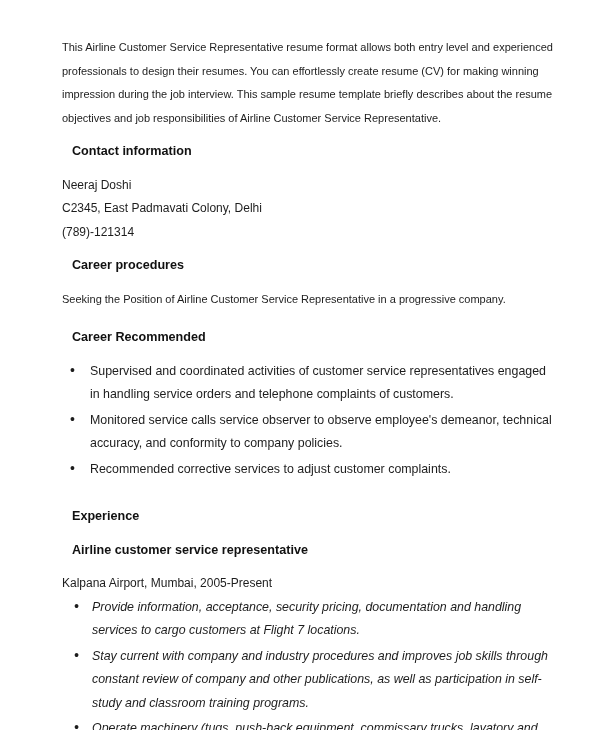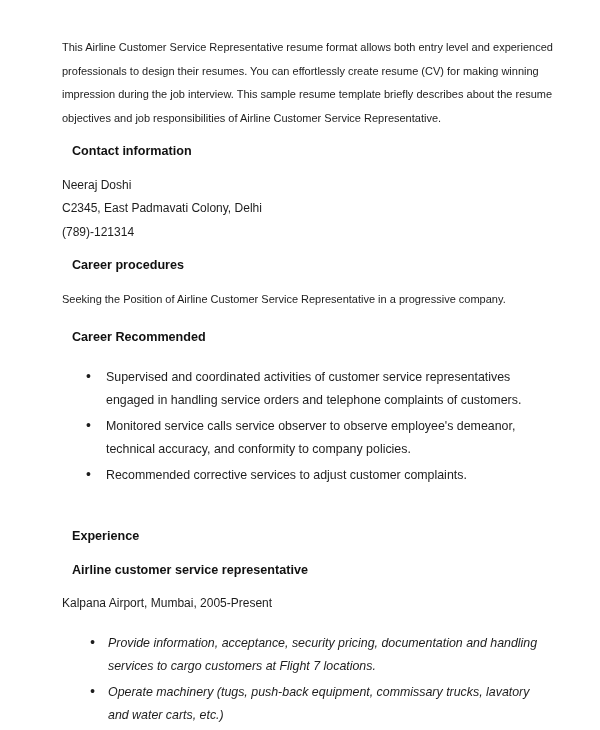--- a/index.html
+++ b/index.html
@@ -42,21 +42,21 @@
     margin: 0;
     font-size: 12px;
     line-height: 23.5px;
     color: #1d1d1d;
   }
   .italic {
   }
   .spacer-sm { height: 5px; }
   .spacer-md { height: 12px; }
   ul.bullets {
-    margin: 16px;
+    margin: 0;
     padding: 0;
     list-style: none;
   }
   ul.bullets li {
     position: relative;
     padding-left: 28px;
     font-size: 12.4px;
     line-height: 23.5px;
     color: #1d1d1d;
     margin-bottom: 2px;
@@ -107,16 +107,17 @@
     <li>Recommended corrective services to adjust customer complaints.</li>
   </ul>
 
   <div class="spacer-md"></div>
 
   <h2 class="heading">Experience</h2>
   <h2 class="heading">Airline customer service representative</h2>
   <p class="line">Kalpana Airport, Mumbai, 2005-Present</p>
   <ul class="bullets indent">
     <li>Provide information, acceptance, security pricing, documentation and handling services to cargo customers at Flight 7 locations.</li>
+    <li>Stay current with company and industry procedures and improves job skills through constant review of company and other publications, as well as participation in self-study and classroom training programs.</li>
     <li>Operate machinery (tugs, push-back equipment, commissary trucks, lavatory and water carts, etc.)</li>
   </ul>
 
 </div>
 
 </body></html>

